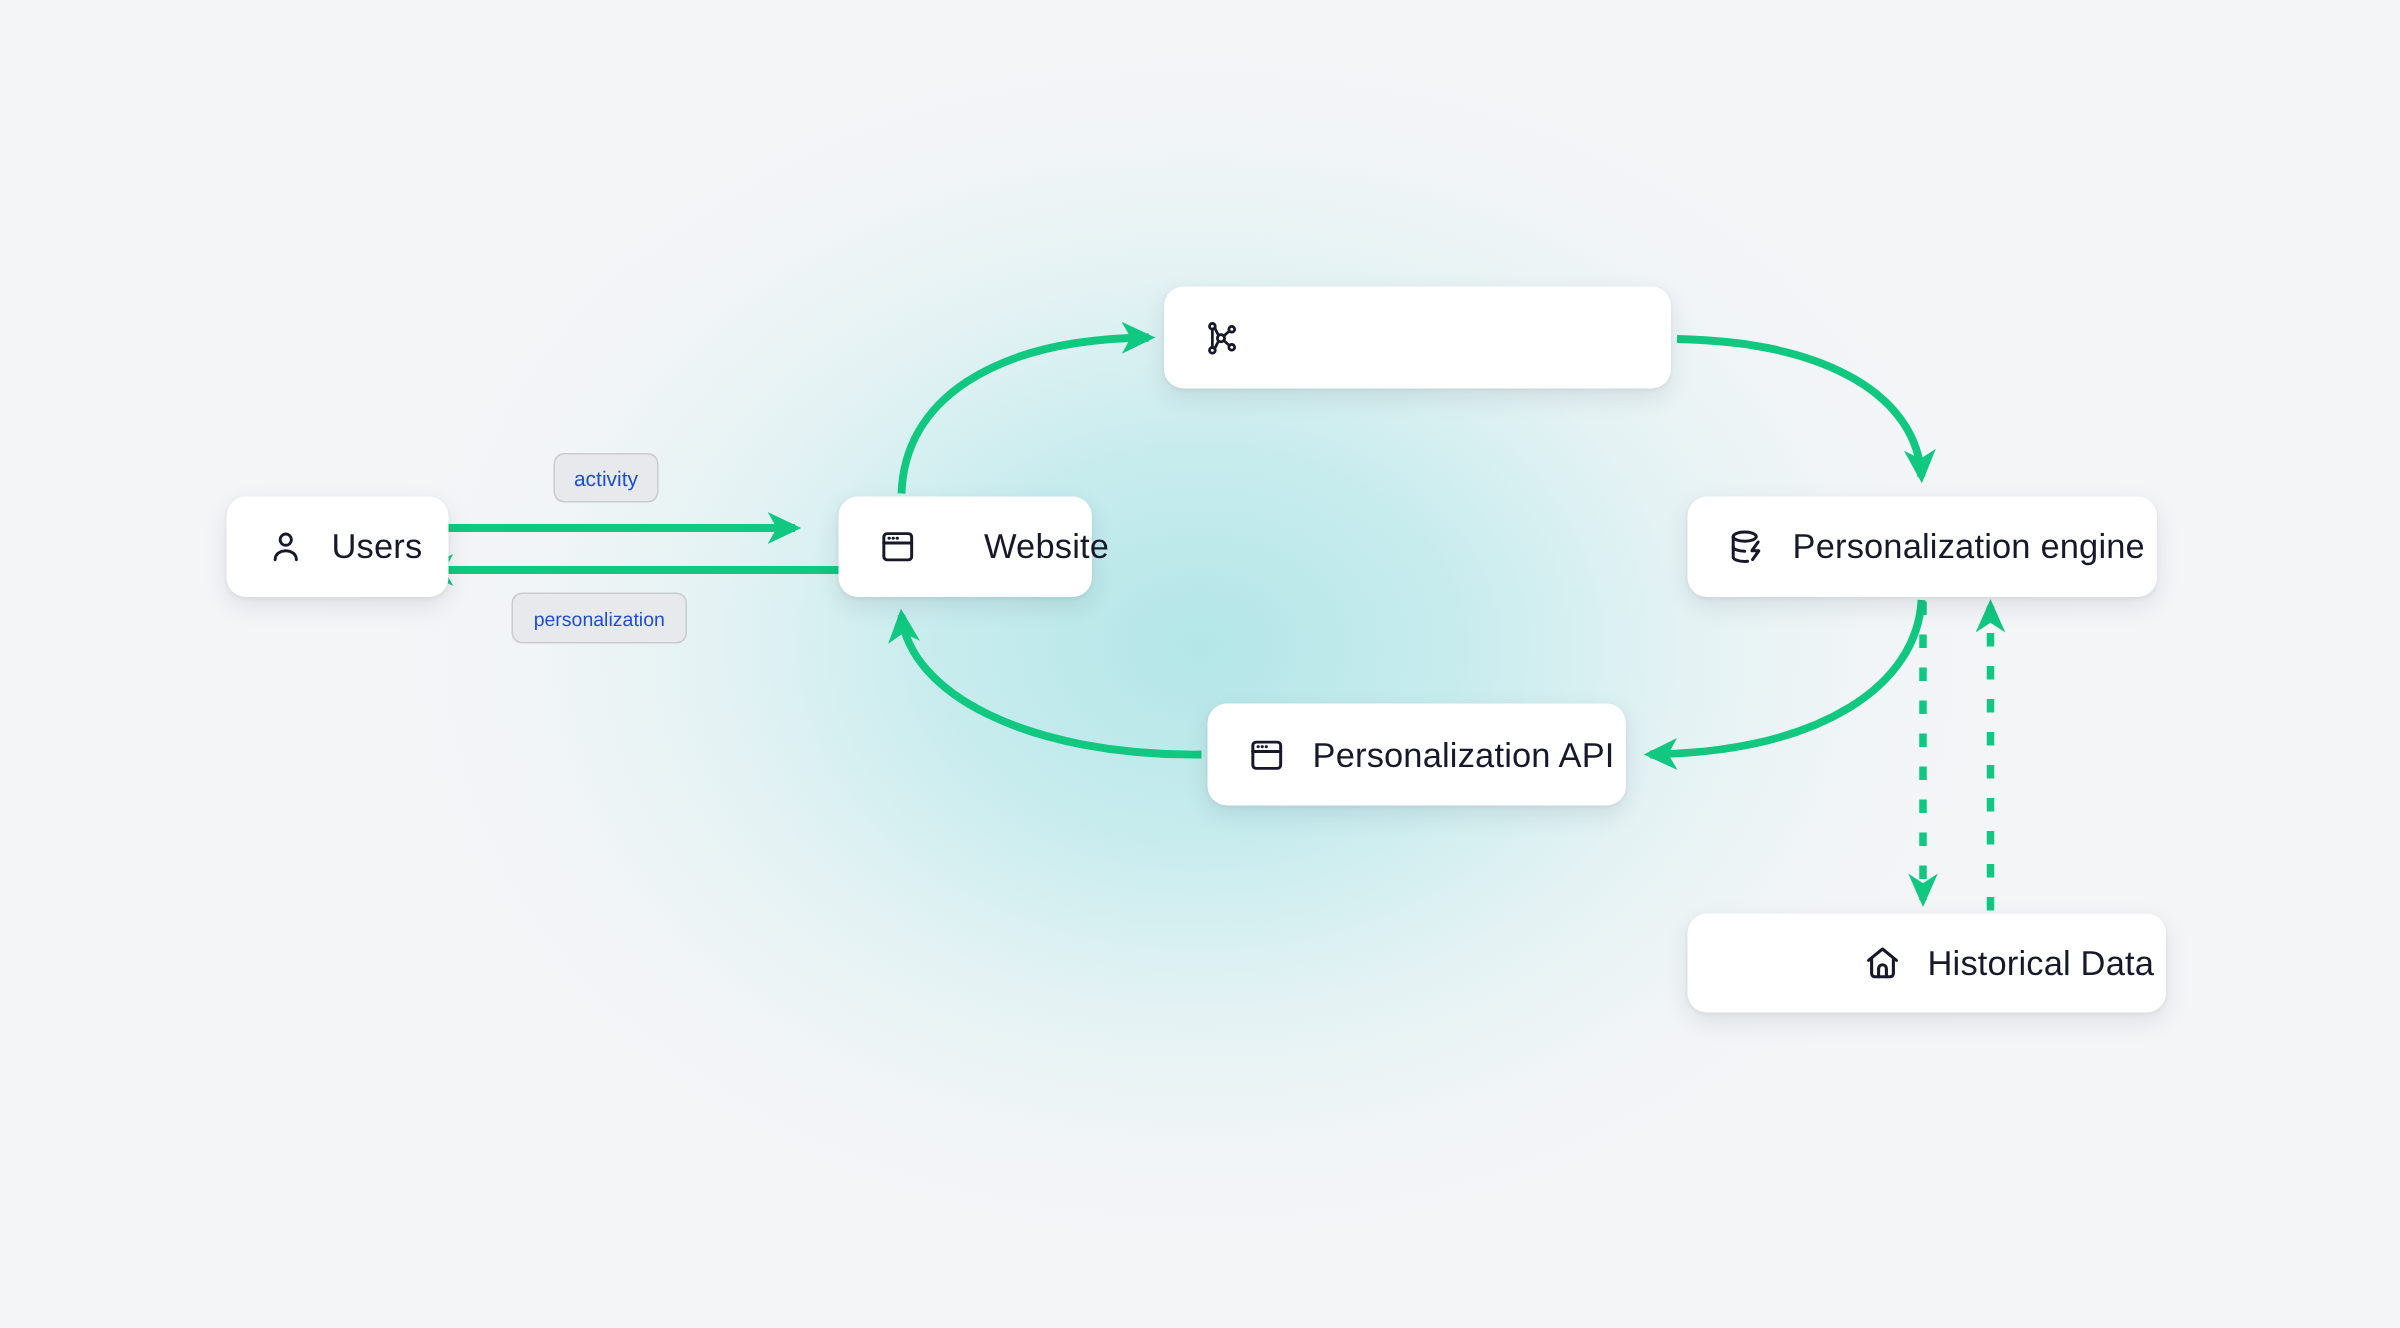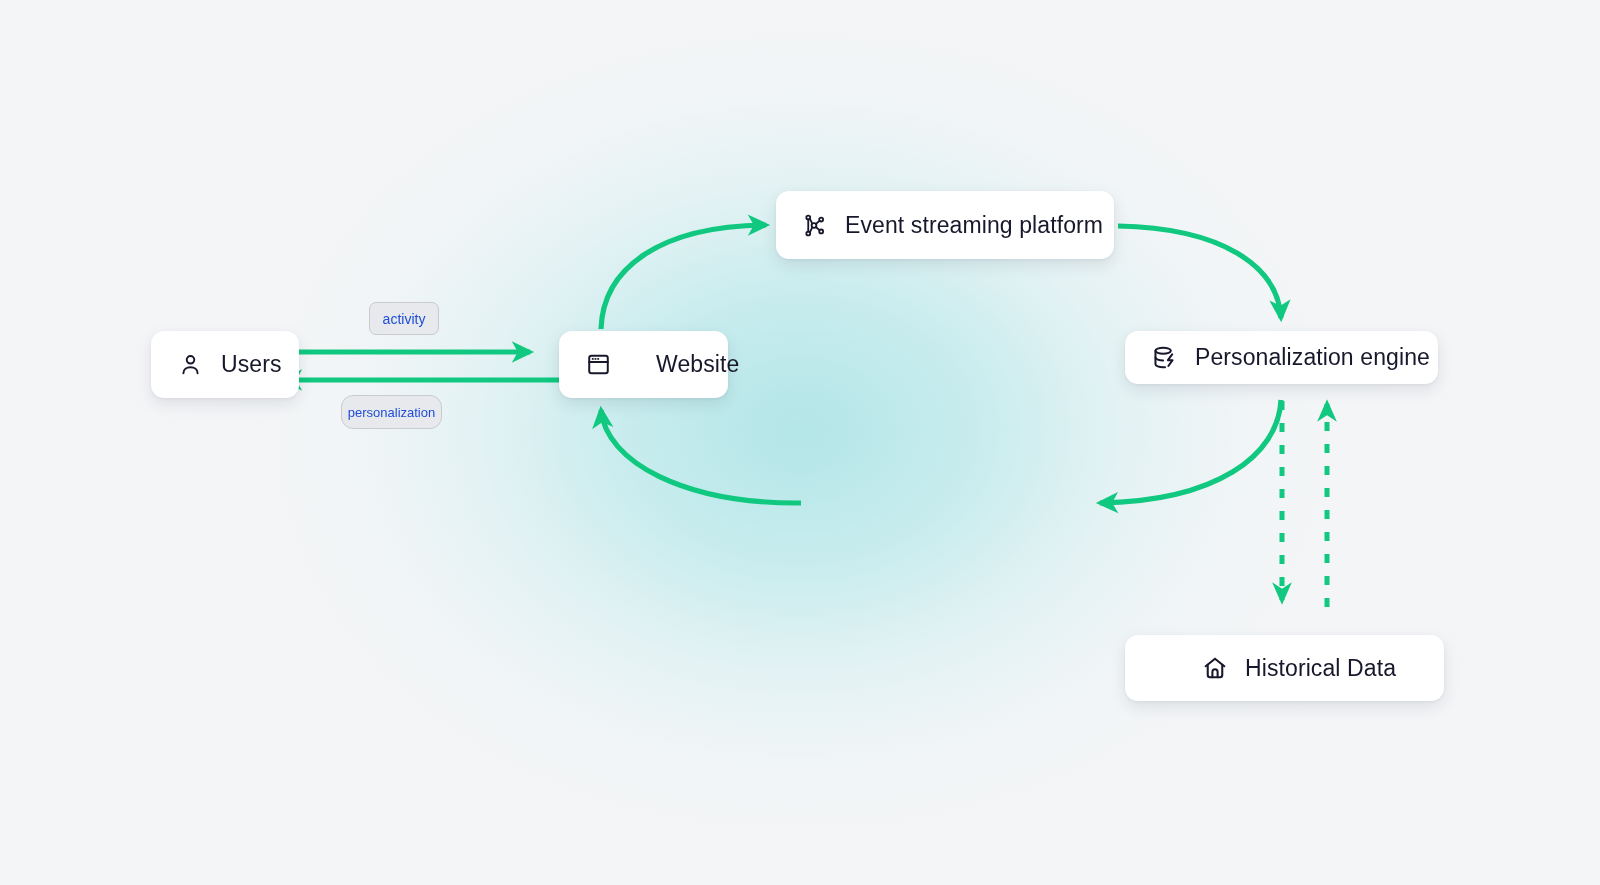--- a/index.html
+++ b/index.html
@@ -59,27 +59,27 @@
     flex: 0 0 auto;
     width: 27px;
     height: 27px;
   }
   .node .icon svg { display: block; }
 
   
   #node-users        { left: 123px;  top: 331px; width: 148px; height: 67px; margin-left: 28px; }
   #node-website      { left: 559px;  top: 331px; width: 169px; height: 67px; gap: 44px; }
   #node-event        { left: 776px;  top: 191px; width: 338px; height: 68px; }
-  #node-engine       { left: 1125px; top: 331px; width: 313px; height: 53px; }
+  #node-engine       { left: 1125px; top: 331px; width: 313px; height: 67px; }
   #node-api          { left: 805px;  top: 469px; width: 279px; height: 68px; }
   #node-historical   { left: 1125px; top: 609px; width: 319px; height: 66px; }
 
   #node-users      .label,
   #node-website    .label { }
-  #node-historical { padding-left: 76px; margin-top: 26px; }
+  #node-historical { padding-left: 116px; }
   #node-event      { padding-left: 25px; }
 
   
   .chip {
     position: absolute;
     display: flex;
     align-items: center;
     justify-content: center;
     box-sizing: border-box;
     background: #e8e9ec;
@@ -88,23 +88,22 @@
     color: #1d4ed8;
     white-space: nowrap;
   }
   #chip-activity {
     left: 369px; top: 302px;
     width: 70px; height: 33px;
     font-size: 14px;
   }
   #chip-personalization {
     left: 341px; top: 395px;
-    width: 101px; height: 34px;
+    width: 117px; height: 34px;
     font-size: 13px;
-    border-radius: 12px;
   }
 </style>
 </head>
 <body>
 
 <div id="canvas">
 
   <svg id="edges" viewBox="0 0 1600 885" width="1600" height="885" xmlns="http://www.w3.org/2000/svg">
     <defs>
       <marker id="ah" viewBox="0 0 10 10" refX="7.6" refY="5" markerWidth="5.0" markerHeight="5.0" orient="auto-start-reverse">
@@ -166,35 +165,46 @@
         <circle cx="18.4" cy="17.7" r="1.85"></circle>
         <circle cx="6.0" cy="4.3" r="1.85"></circle>
         <circle cx="6.0" cy="19.7" r="1.85"></circle>
         <path d="M13.3 10.6 L16.7 7.5"></path>
         <path d="M13.3 13.4 L16.7 16.5"></path>
         <path d="M6.0 6.2 L6.0 17.8"></path>
         <path d="M7.5 5.4 L9.9 10.2"></path>
         <path d="M7.5 18.6 L9.9 13.8"></path>
       </svg>
     </span>
-    <span class="label">Event streaming platform</span>
   </div>
 
   <div class="node" id="node-engine">
     <span class="icon">
       <svg width="26" height="26" viewBox="0 0 24 24" fill="none" stroke="#17182b" stroke-width="1.85" stroke-linecap="round" stroke-linejoin="round">
         <ellipse cx="10.3" cy="5.3" rx="7.1" ry="2.8"></ellipse>
         <path d="M3.2 5.3 v6.2 c0 1.55 3.18 2.8 7.1 2.8"></path>
         <path d="M3.2 11.6 v6.2 c0 1.55 3.18 2.8 7.1 2.8 c0.6 0 1.2-0.03 1.75-0.09"></path>
         <path d="M18.6 8.6 l-3.9 5.4 h4.3 l-3.9 5.4"></path>
       </svg>
     </span>
     <span class="label">Personalization engine</span>
   </div>
 
+  <div class="node" id="node-api">
+    <span class="icon">
+      <svg width="25" height="25" viewBox="0 0 24 24" fill="none" stroke="#17182b" stroke-width="1.9" stroke-linecap="round" stroke-linejoin="round">
+        <rect x="3.1" y="3.6" width="17.8" height="16.8" rx="2.2"></rect>
+        <line x1="3.1" y1="9.6" x2="20.9" y2="9.6"></line>
+        <line x1="6.4" y1="6.6" x2="6.6" y2="6.6"></line>
+        <line x1="9.0" y1="6.6" x2="9.2" y2="6.6"></line>
+        <line x1="11.6" y1="6.6" x2="11.8" y2="6.6"></line>
+      </svg>
+    </span>
+    <span class="label">Personalization API</span>
+  </div>
 
   <div class="node" id="node-historical">
     <span class="icon">
       <svg width="26" height="26" viewBox="0 0 24 24" fill="none" stroke="#17182b" stroke-width="1.9" stroke-linecap="round" stroke-linejoin="round">
         <path d="M3.4 10.4 L12 3.4 l8.6 7.0"></path>
         <path d="M5.3 9.1 v9.4 a2 2 0 0 0 2 2 h9.4 a2 2 0 0 0 2-2 V9.1"></path>
         <path d="M9.6 20.5 v-5.0 a2.4 2.4 0 0 1 4.8 0 v5.0"></path>
       </svg>
     </span>
     <span class="label">Historical Data</span>

